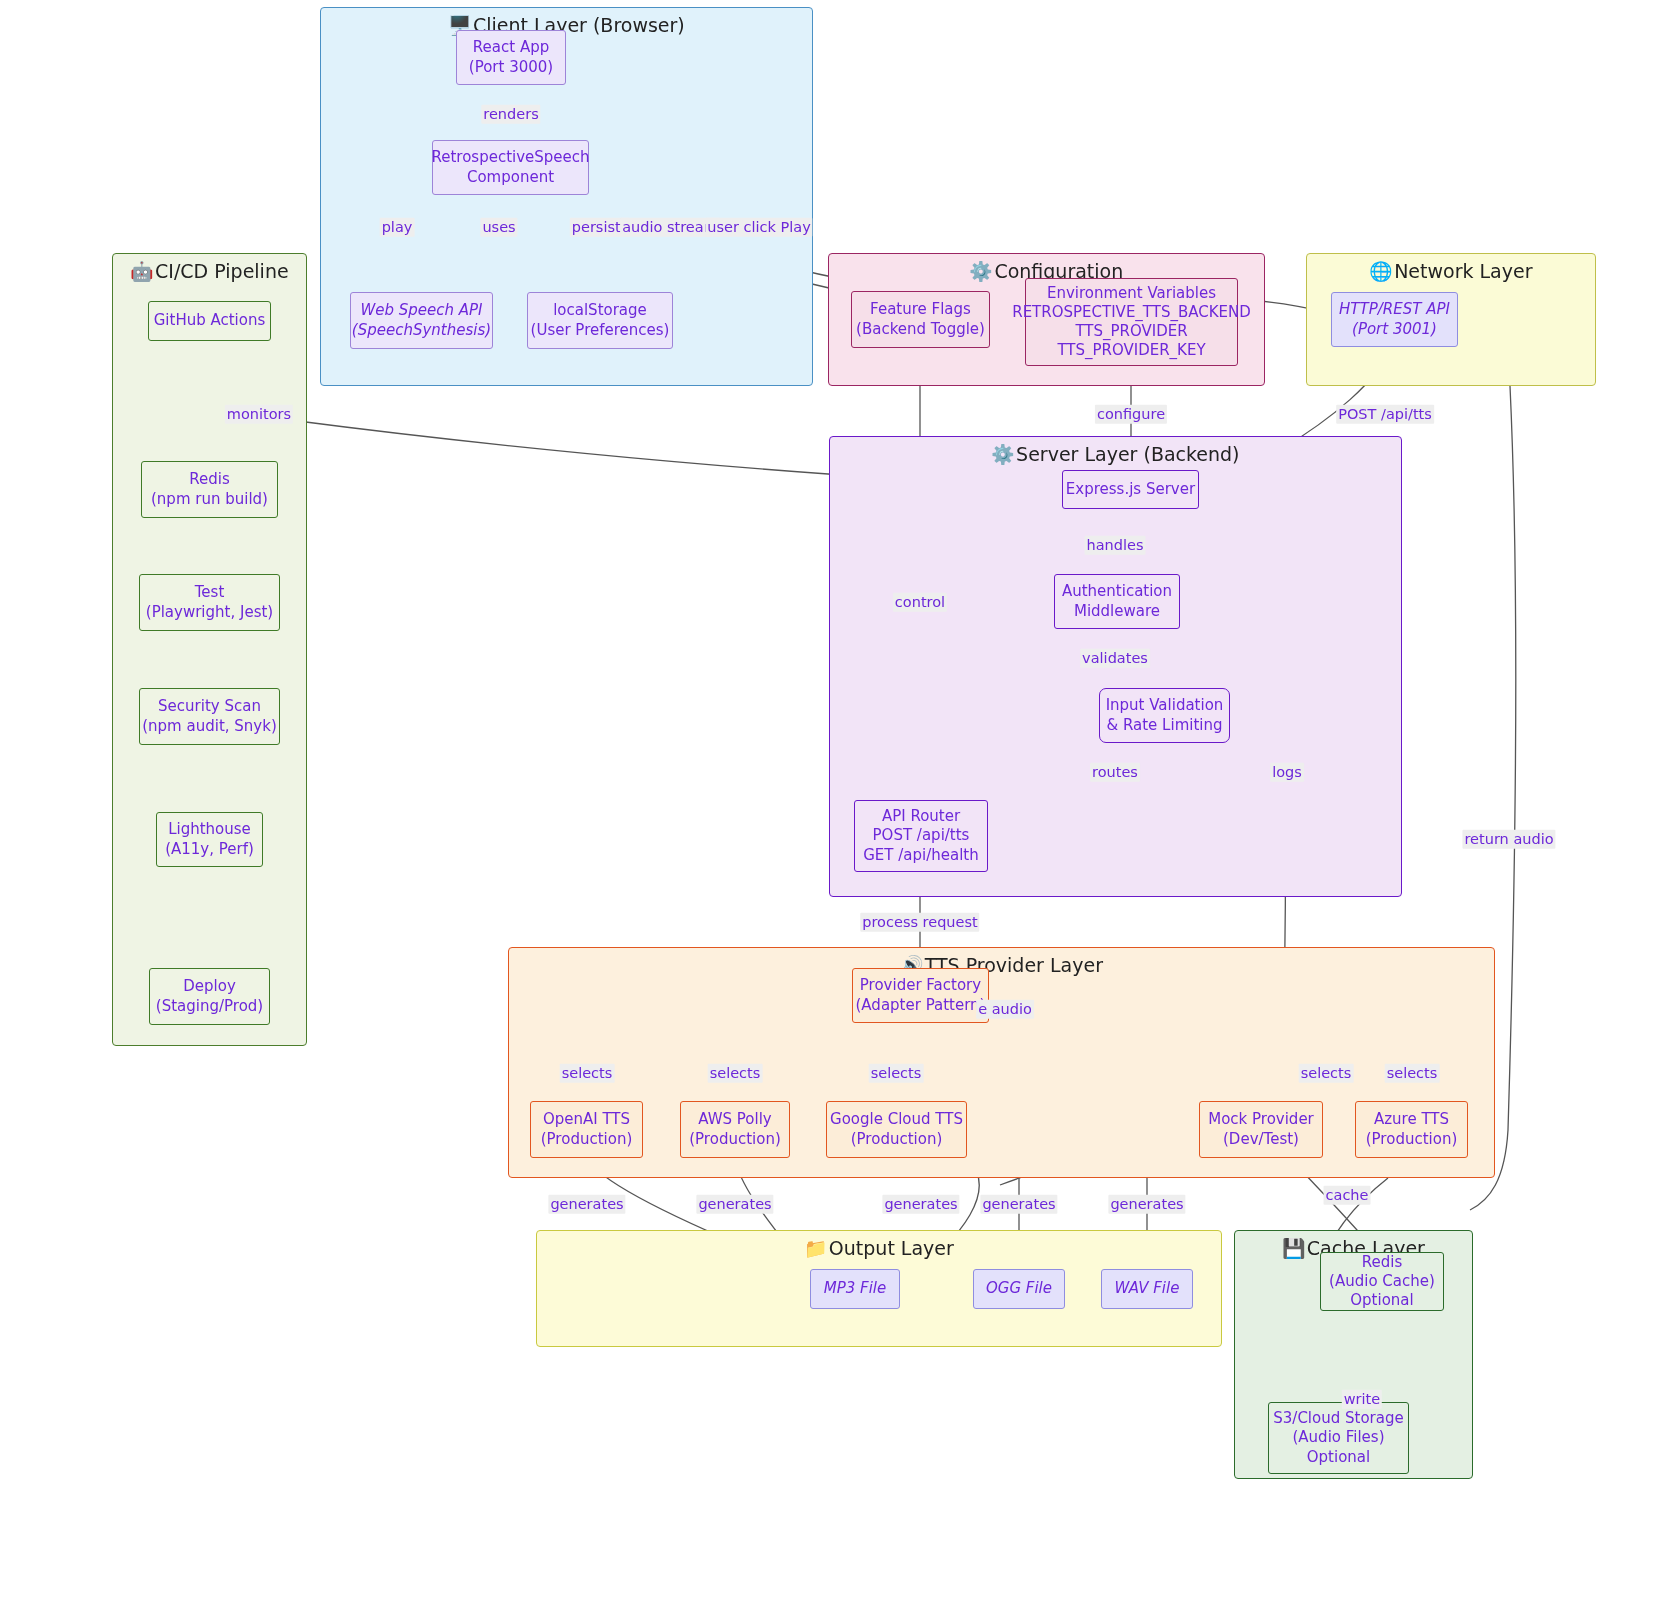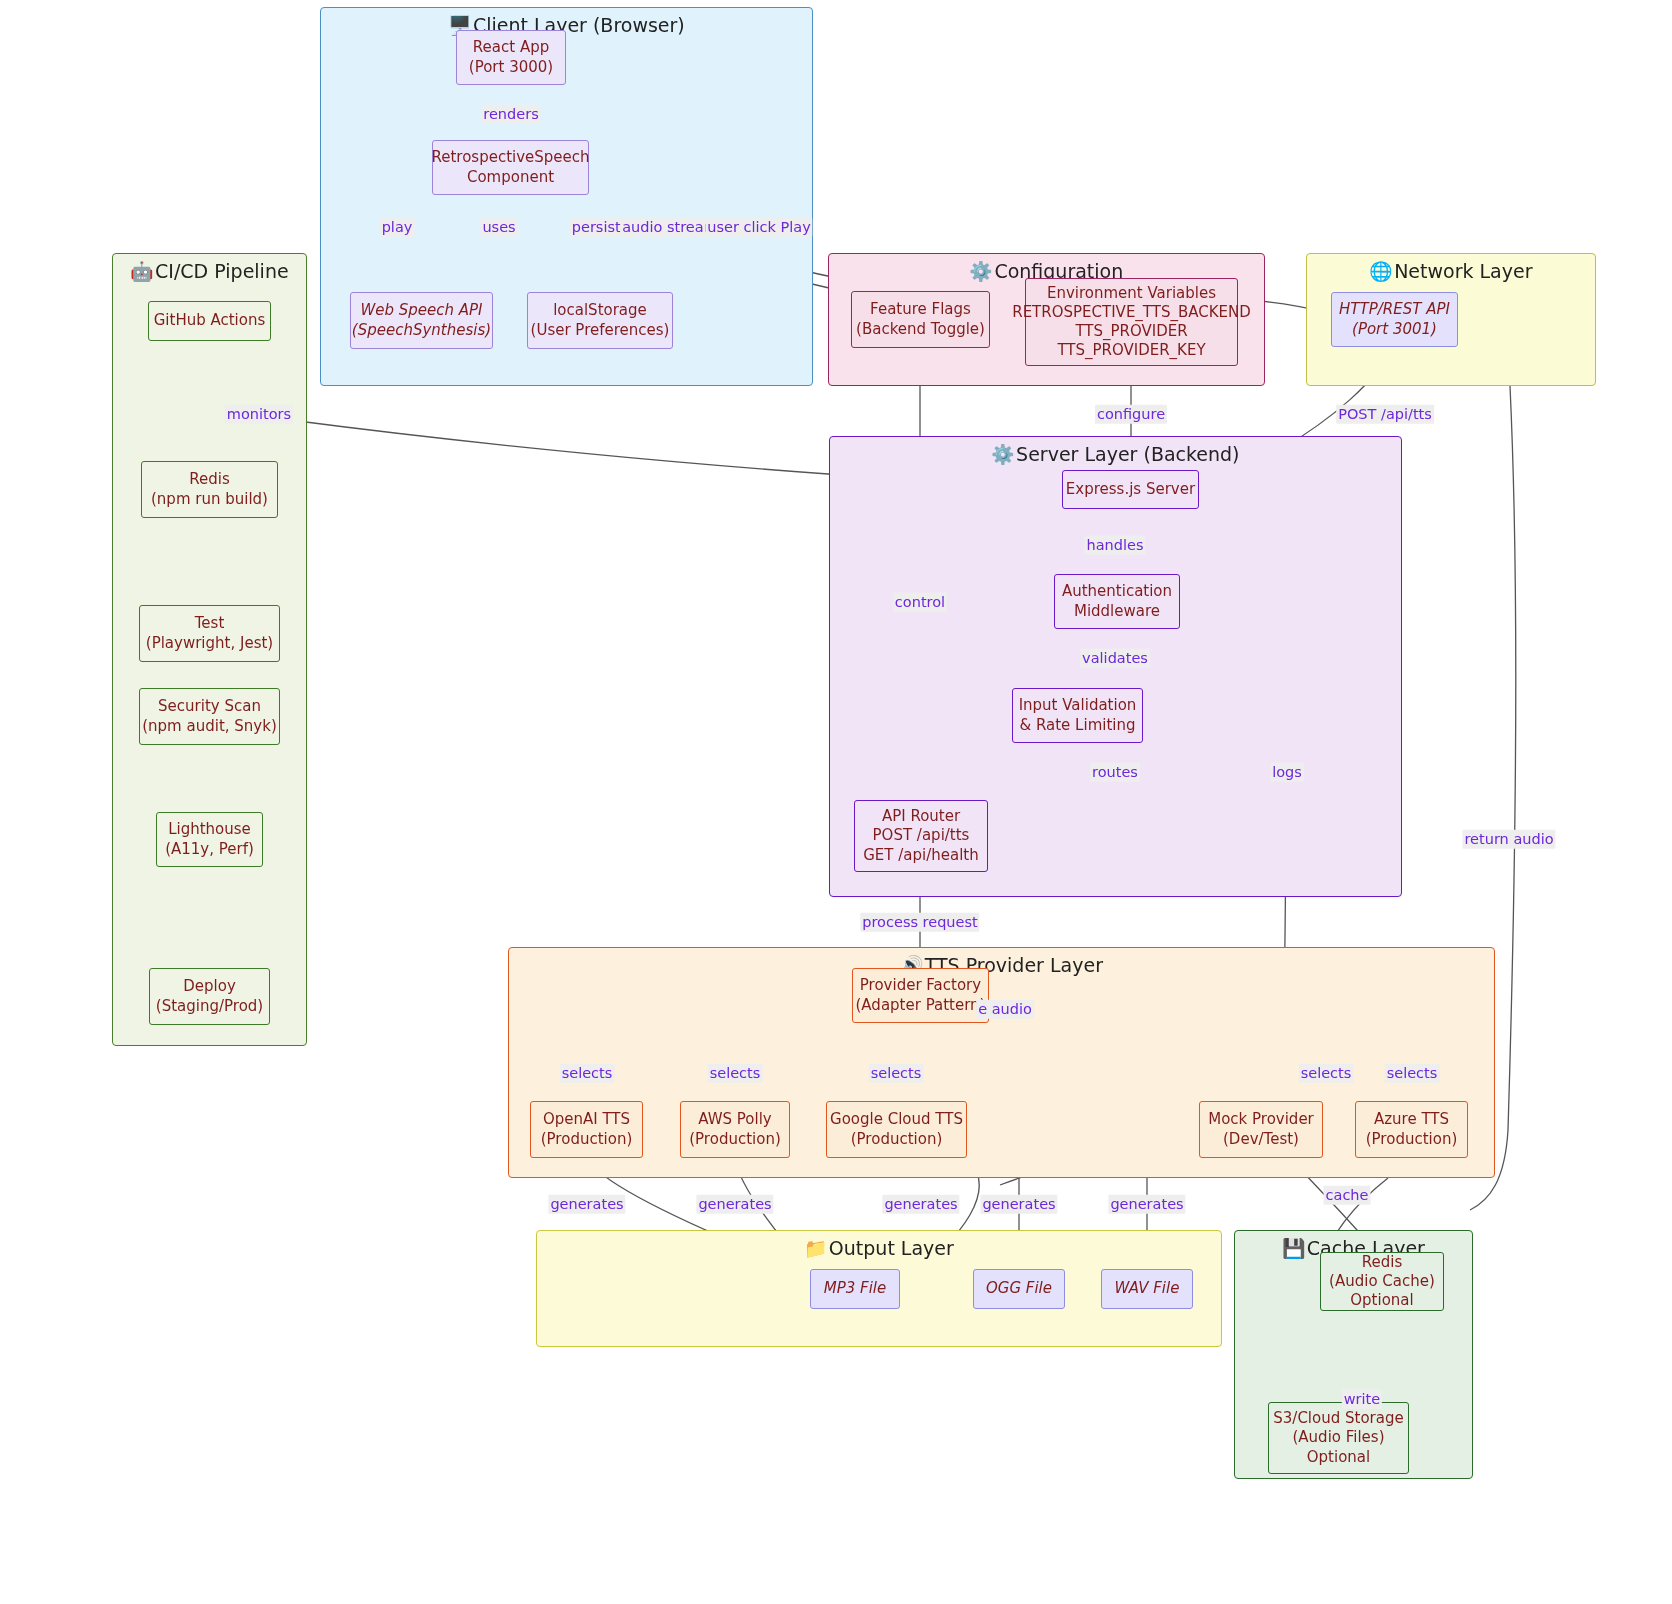--- a/index.html
+++ b/index.html
@@ -6,21 +6,21 @@
   body{font-family:"DejaVu Sans","Liberation Sans",sans-serif;}
   #stage{position:relative;width:1672px;height:1604px;background:#fff;overflow:hidden;}
   #edges{position:absolute;left:0;top:0;width:1672px;height:1604px;pointer-events:none;}
 
   .cluster{position:absolute;box-sizing:border-box;border-width:1.5px;border-style:solid;border-radius:4px;}
   .cluster-title{position:absolute;top:6px;left:0;width:100%;text-align:center;font-size:19px;color:#222;white-space:nowrap;}
   .cluster-title .emo{margin-right:1px;}
 
   .node{position:absolute;box-sizing:border-box;border-width:1.6px;border-style:solid;border-radius:3px;
         display:flex;flex-direction:column;align-items:center;justify-content:center;
-        font-size:15px;line-height:1.28;color:#7f1d1d;text-align:center;}
+        font-size:15px;line-height:1.28;color:#6d28d9;text-align:center;}
   .node .ln{white-space:nowrap;}
 
   
   .cl-client{background:#e0f2fb;border-color:#4a90c4;}
   .cl-cicd{background:#eff4e4;border-color:#4c7d2c;}
   .cl-config{background:#f9e2ec;border-color:#9b2562;}
   .cl-network{background:#fbfbd6;border-color:#bfbf4a;}
   .cl-server{background:#f2e4f7;border-color:#6a19c9;}
   .cl-tts{background:#fdf0dd;border-color:#e2561f;}
   .cl-output{background:#fdfbd7;border-color:#c9c93f;}
@@ -146,21 +146,21 @@
         <div class="ln">localStorage</div>
         <div class="ln">(User Preferences)</div>
       </div>
       <div class="node n-green" style="left: 148px; top: 301px; width: 123px; height: 40px;">
         <div class="ln">GitHub Actions</div>
       </div>
       <div class="node n-green" style="left: 141px; top: 461px; width: 137px; height: 57px;">
         <div class="ln">Redis</div>
         <div class="ln">(npm run build)</div>
       </div>
-      <div class="node n-green" style="left: 139px; top: 574px; width: 141px; height: 57px; margin-top: 31px;">
+      <div class="node n-green" style="left: 139px; top: 574px; width: 141px; height: 57px;">
         <div class="ln">Test</div>
         <div class="ln">(Playwright, Jest)</div>
       </div>
       <div class="node n-green" style="left: 139px; top: 688px; width: 141px; height: 57px;">
         <div class="ln">Security Scan</div>
         <div class="ln">(npm audit, Snyk)</div>
       </div>
       <div class="node n-green" style="left: 156px; top: 812px; width: 107px; height: 55px;">
         <div class="ln">Lighthouse</div>
         <div class="ln">(A11y, Perf)</div>
@@ -183,21 +183,21 @@
         <div class="ln">HTTP/REST API</div>
         <div class="ln">(Port 3001)</div>
       </div>
       <div class="node n-purple" style="left: 1062px; top: 470px; width: 137px; height: 39px;">
         <div class="ln">Express.js Server</div>
       </div>
       <div class="node n-purple" style="left: 1054px; top: 574px; width: 126px; height: 55px;">
         <div class="ln">Authentication</div>
         <div class="ln">Middleware</div>
       </div>
-      <div class="node n-purple" style="left: 1012px; top: 688px; width: 131px; height: 55px;">
+      <div class="node n-purple" style="left: 1099px; top: 688px; width: 131px; height: 55px; border-radius: 7px;">
         <div class="ln">Input Validation</div>
         <div class="ln">&amp; Rate Limiting</div>
       </div>
       <div class="node n-purple" style="left: 854px; top: 800px; width: 134px; height: 72px;">
         <div class="ln">API Router</div>
         <div class="ln">POST /api/tts</div>
         <div class="ln">GET /api/health</div>
       </div>
       <div class="node n-orange" style="left: 852px; top: 968px; width: 137px; height: 55px;">
         <div class="ln">Provider Factory</div>

